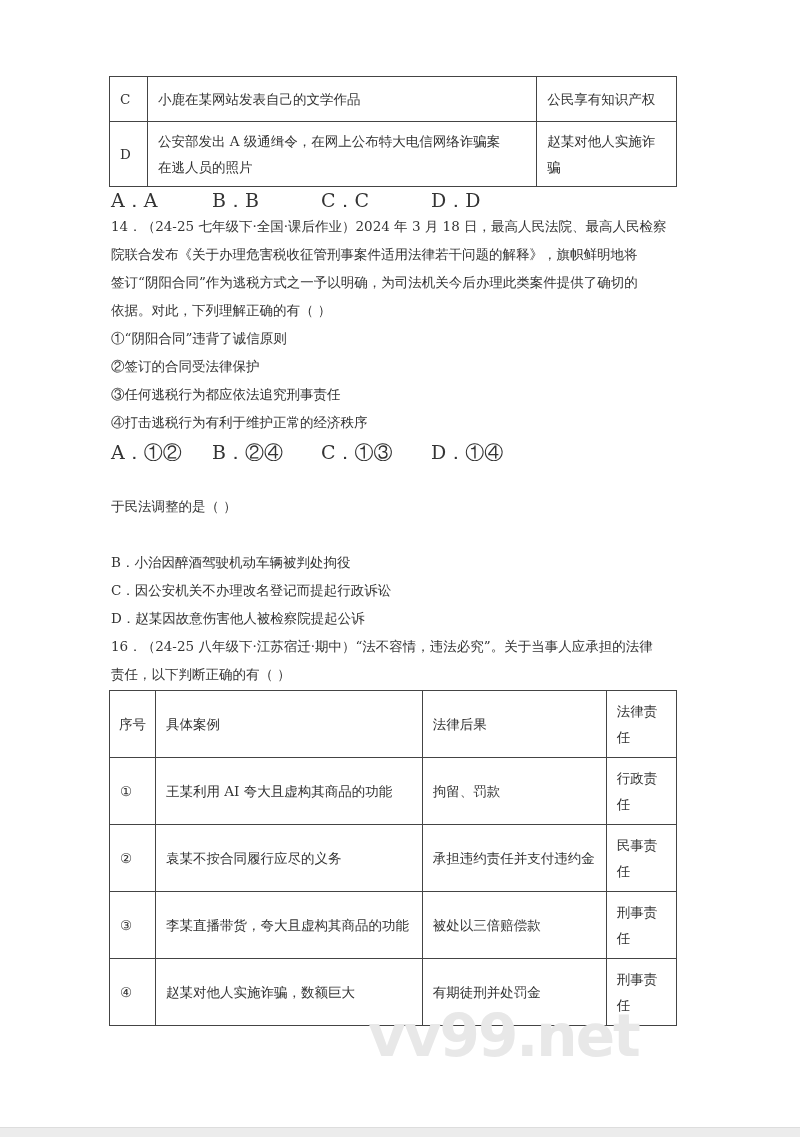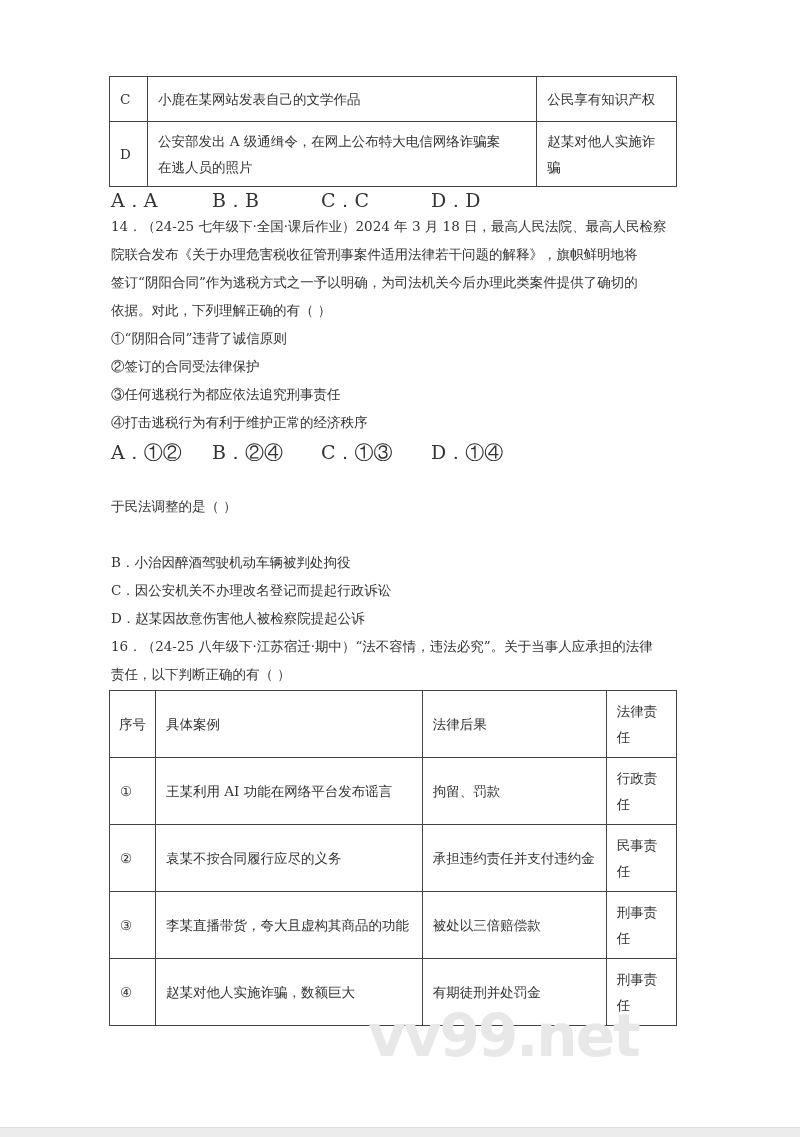--- a/index.html
+++ b/index.html
@@ -82,21 +82,21 @@
       </colgroup>
     <tbody>
         <tr style="height:67px">
       <td style="word-break:break-all;padding:17px 8px;width:22px;text-align:center;">序号</td>
       <td>具体案例</td>
       <td>法律后果</td>
       <td style="word-break:break-all;width:40px;">法律责任</td>
     </tr>
     <tr style="height:67px">
       <td>①</td>
-      <td>王某利用 AI 功能在网络平台发布谣言</td>
+      <td>王某利用 AI 夸大且虚构其商品的功能</td>
       <td>拘留、罚款</td>
       <td style="word-break:break-all;">行政责任</td>
     </tr>
     <tr style="height:67px">
       <td>②</td>
       <td>袁某不按合同履行应尽的义务</td>
       <td>承担违约责任并支付违约金</td>
       <td style="word-break:break-all;">民事责任</td>
     </tr>
     <tr style="height:67px">

